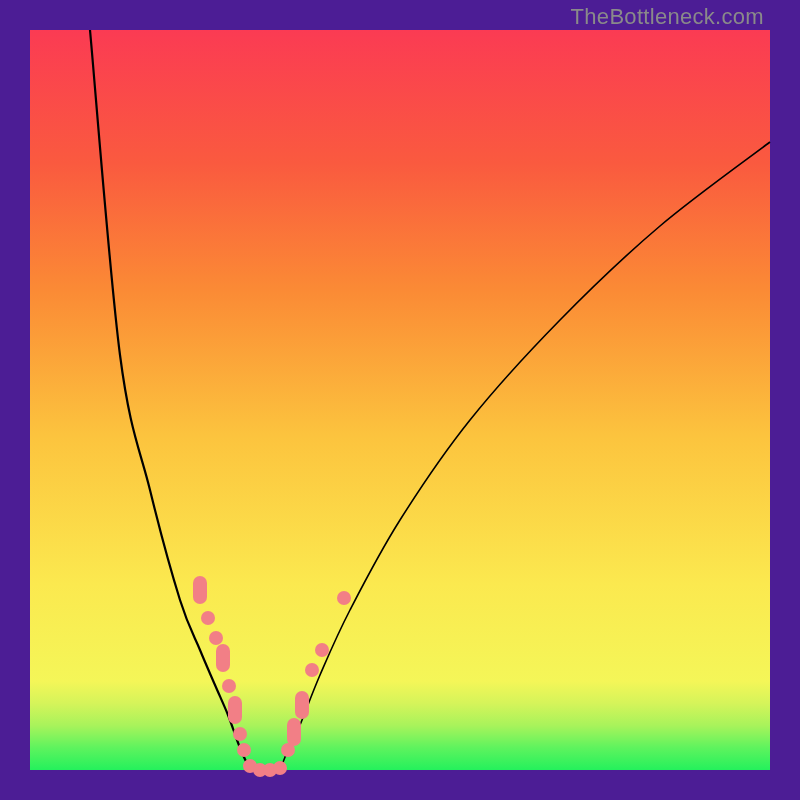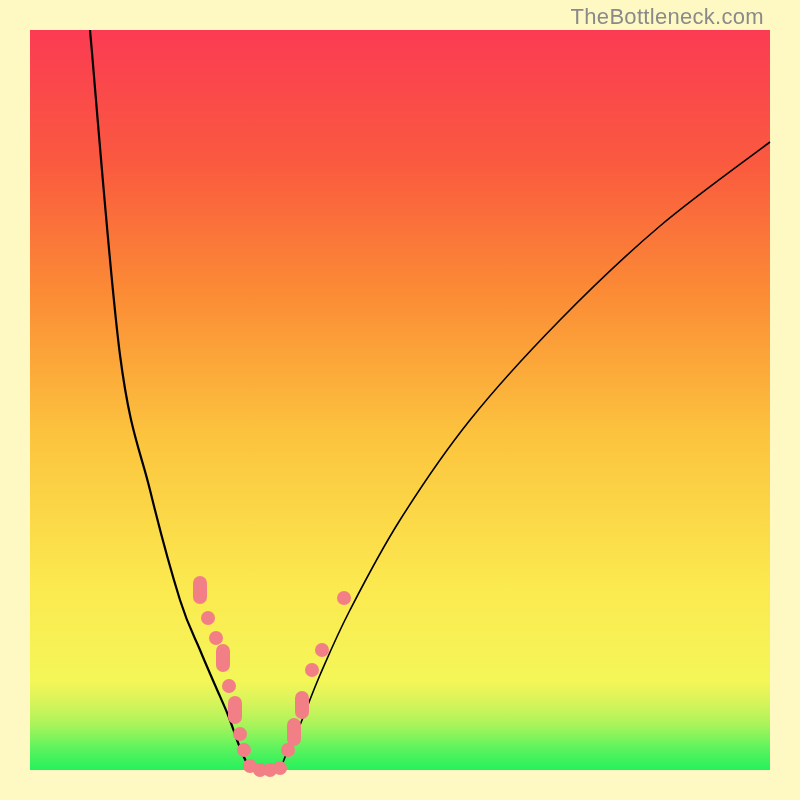--- a/index.html
+++ b/index.html
@@ -8,21 +8,21 @@
     width: 800px;
     height: 800px;
     background: #000;
     overflow: hidden;
     font-family: Arial, Helvetica, sans-serif;
   }
   .frame {
     position: relative;
     width: 800px;
     height: 800px;
-    background: #fef9c3;
+    background: #4c1d95;
   }
   .plot-area {
     position: absolute;
     left: 30px;
     top: 30px;
     width: 740px;
     height: 740px;
     
     background: linear-gradient(
       to top,

